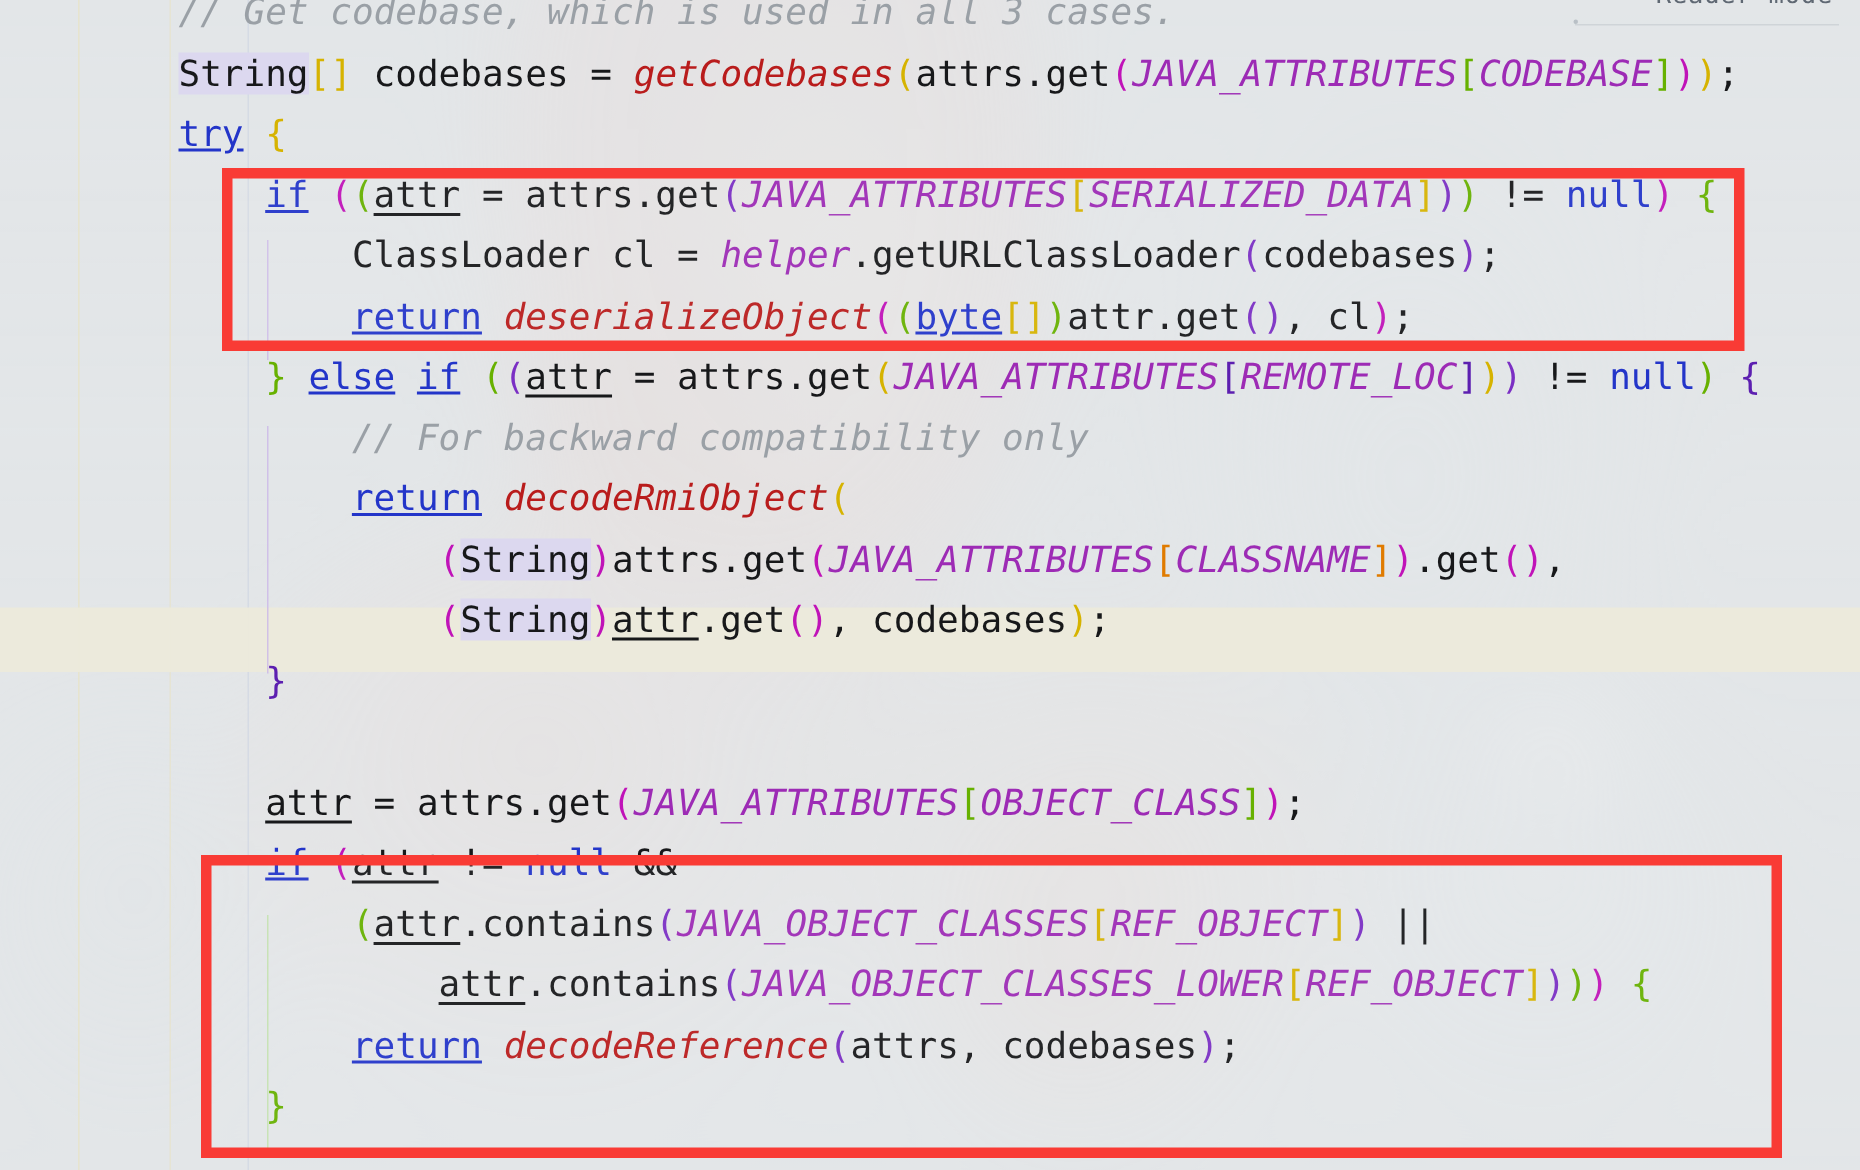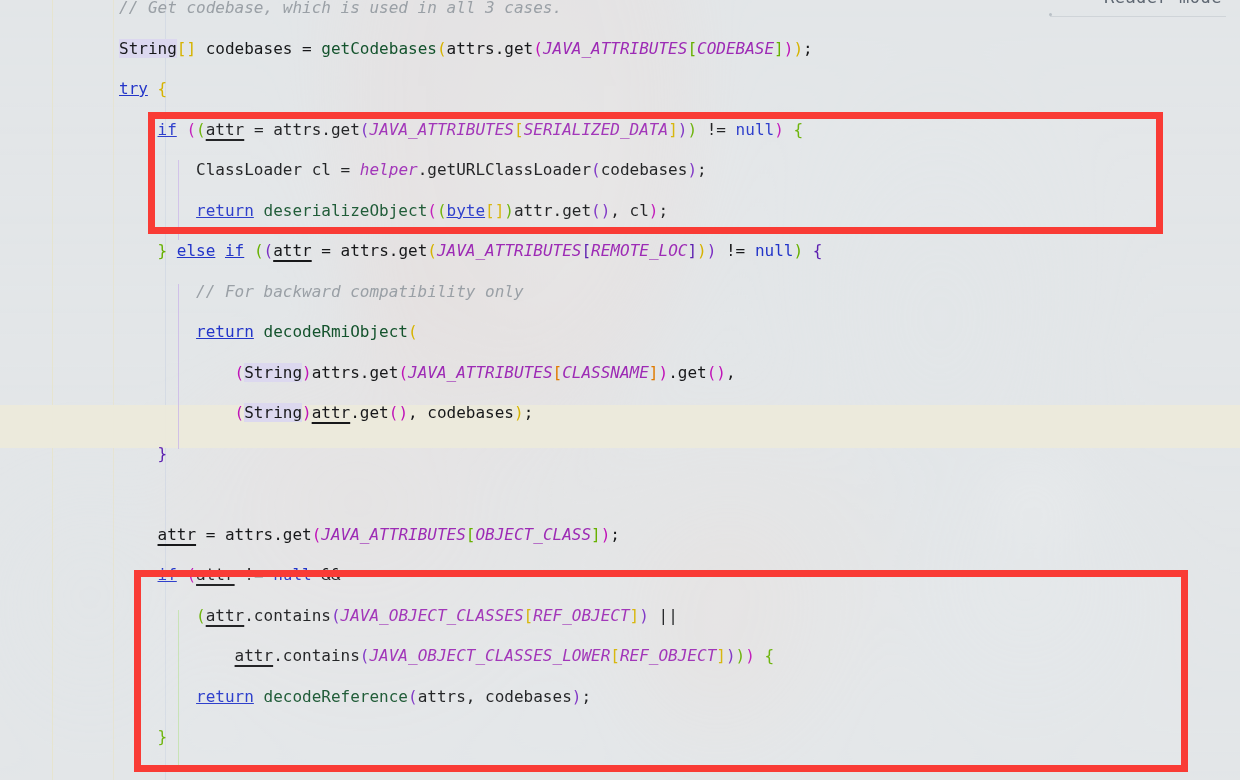--- a/index.html
+++ b/index.html
@@ -57,21 +57,21 @@
     left: 0; right: 0;
     top: 405px; height: 43px;
     background: #eceadb;
     opacity: .95;
   }
 
   
   #code {
     position: absolute;
     inset: 0;
-    font-size: 16px;
+    font-size: 24px;
     line-height: 40.5px;
     white-space: pre;
     color: #17181a;
     padding-left: 12px;
   }
   .line {
     position: absolute;
     left: 0;
     width: 1240px;
     height: 40.5px;
@@ -79,21 +79,21 @@
     box-sizing: border-box;
     letter-spacing: 0px;
   }
 
   
   .cmt   { color: #9aa0a6; font-style: italic; }
   .kw    { color: #2335c9; text-decoration: underline; }
   .type  { color: #17181a; }
   .typehl{ color: #17181a; background: #dcd8ef; }
   .cst   { color: #9d2bb5; font-style: italic; }
-  .fn    { color: #14532d; }
+  .fn    { color: #b91c1c; font-style: italic; }
   .fld   { color: #9d2bb5; font-style: italic; text-align: right; }
   .var   { color: #17181a; text-decoration: underline; text-decoration-thickness: 1.5px; text-underline-offset: 4px; }
   .plain { color: #17181a; }
   .p-yel { color: #d6b300; }
   .p-mag { color: #c013b8; }
   .p-grn { color: #67b100; }
   .p-pur { color: #7b2fc4; }
   .p-ora { color: #e07b00; }
   .p-vio { color: #5c1fb0; }
   .op    { color: #17181a; }

